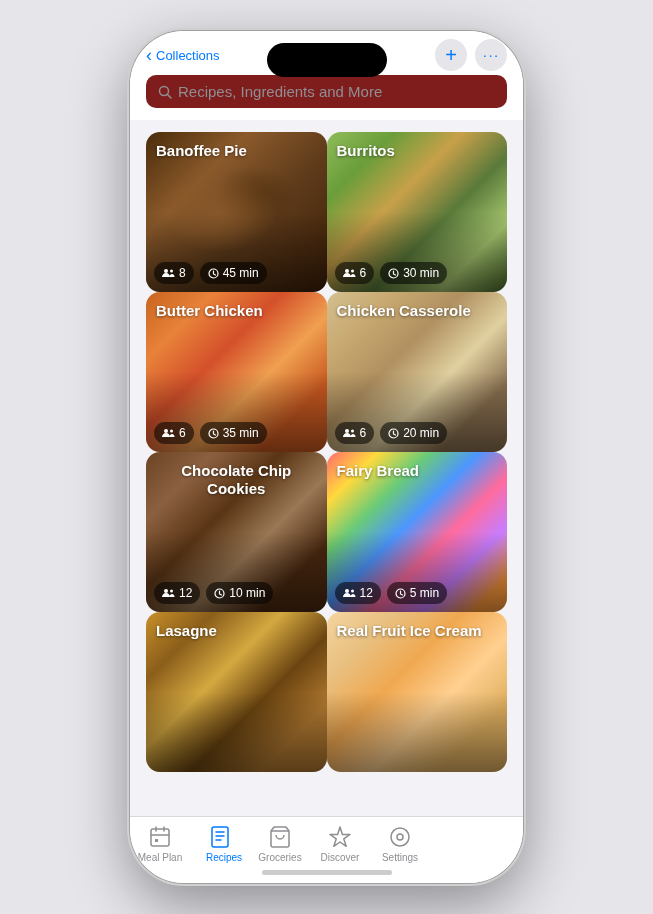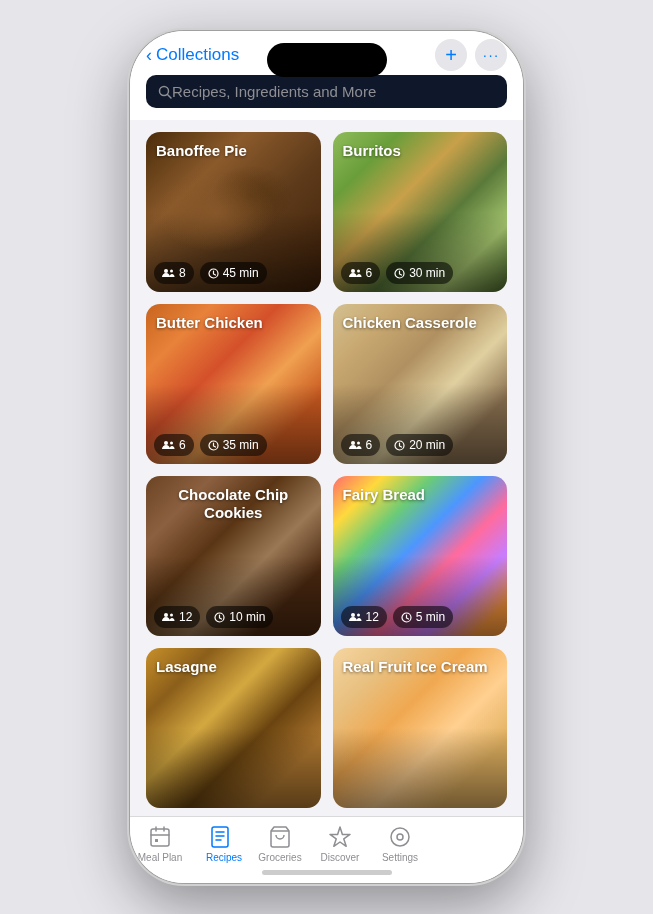--- a/index.html
+++ b/index.html
@@ -196,46 +196,46 @@
     }
 
     
     .search-container {
       background: #fff;
       padding: 0 16px 12px;
       flex-shrink: 0;
     }
 
     .search-bar {
-      background: #0f172a;
+      background: #7f1d1d;
       border-radius: 10px;
       padding: 8px 12px;
       display: flex;
       align-items: center;
+      gap: 6px;
     }
 
     .search-placeholder {
       color: #8e8e93;
       font-size: 15px;
     }
 
     
     .scroll-content {
       flex: 1;
       overflow-y: auto;
       padding: 12px 16px;
       background: #f2f2f7;
     }
 
     .scroll-content::-webkit-scrollbar { display: none; }
 
     .recipe-grid {
       display: grid;
       grid-template-columns: 1fr 1fr;
-      gap: 12px;
     }
 
     .recipe-card {
       border-radius: 14px;
       overflow: hidden;
       position: relative;
       height: 160px;
       cursor: pointer;
       background: #ccc;
     }
@@ -364,21 +364,21 @@
 
 <div class="phone-frame">
   <div class="dynamic-island"></div>
 
   <div class="screen">
 
 
     <div class="nav-bar">
       <div class="back-button">
         <span class="back-chevron">‹</span>
-        <span style="color:#007aff; font-size:17px;">Collections</span>
+        <span style="color:#007aff; font-size:13px;">Collections</span>
       </div>
       <div class="nav-actions">
         <div class="nav-action-btn" style="font-size:20px; font-weight:300;">+</div>
         <div class="nav-action-btn" style="font-size:14px; letter-spacing:1px;">···</div>
       </div>
     </div>
 
 
     <div class="search-container">
       <div class="search-bar">

